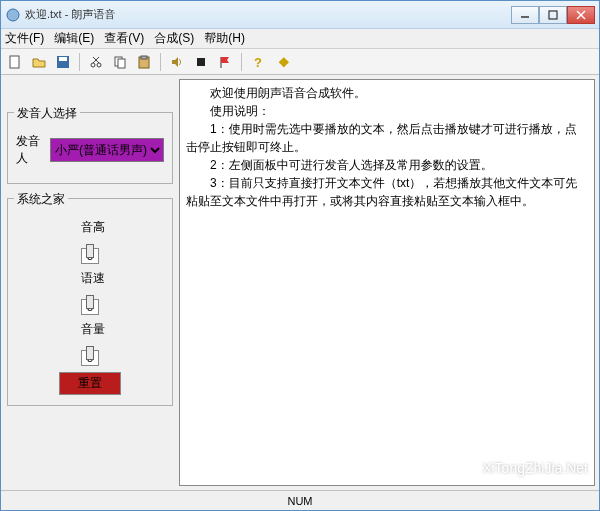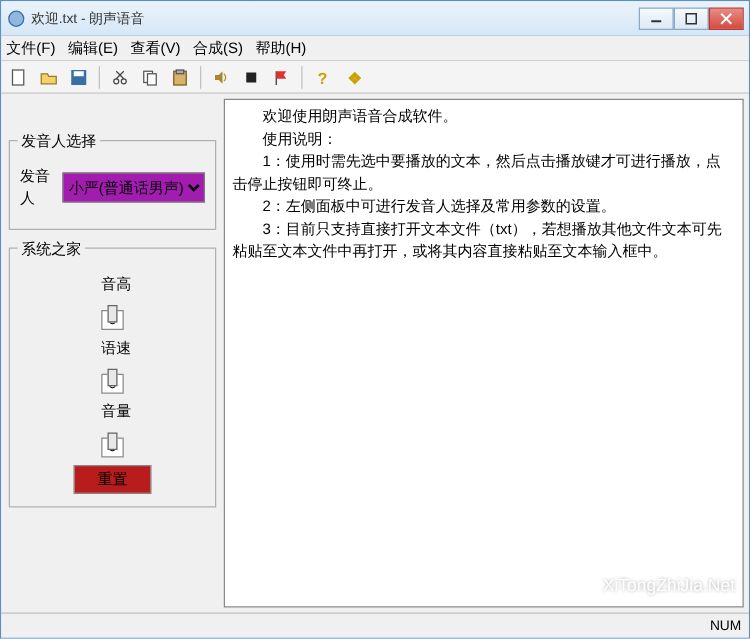--- a/index.html
+++ b/index.html
@@ -140,21 +140,21 @@
     white-space: pre-wrap;
     word-break: break-all;
   }
   .statusbar {
     height: 20px;
     border-top: 1px solid #c0c0c0;
     background: #f0f0f0;
     display: flex;
     align-items: center;
     padding: 0 6px;
-    justify-content: flex-end;
+    justify-content: center;
     gap: 16px;
     font-size: 11px;
   }
   .wm {
     position: absolute;
     right: 12px; bottom: 30px;
     display: flex; align-items: center; gap: 6px;
     color: #fff;
     font-size: 16px;
     font-family: "Microsoft YaHei", sans-serif;

